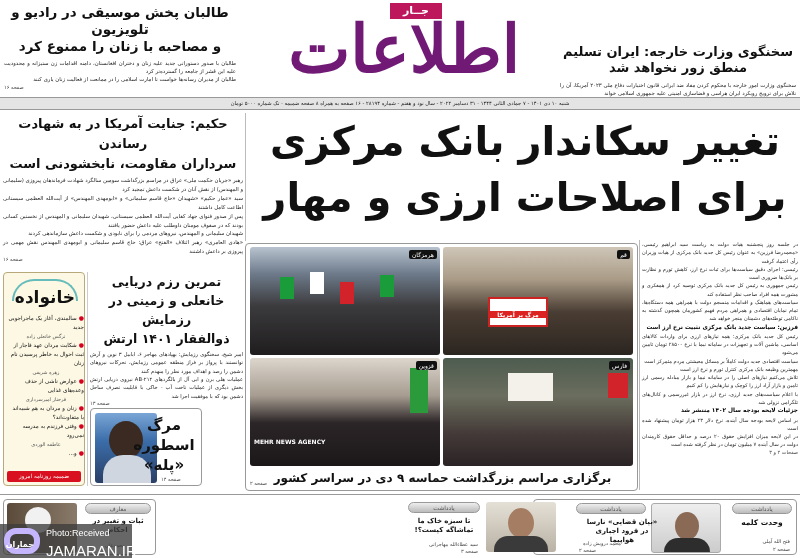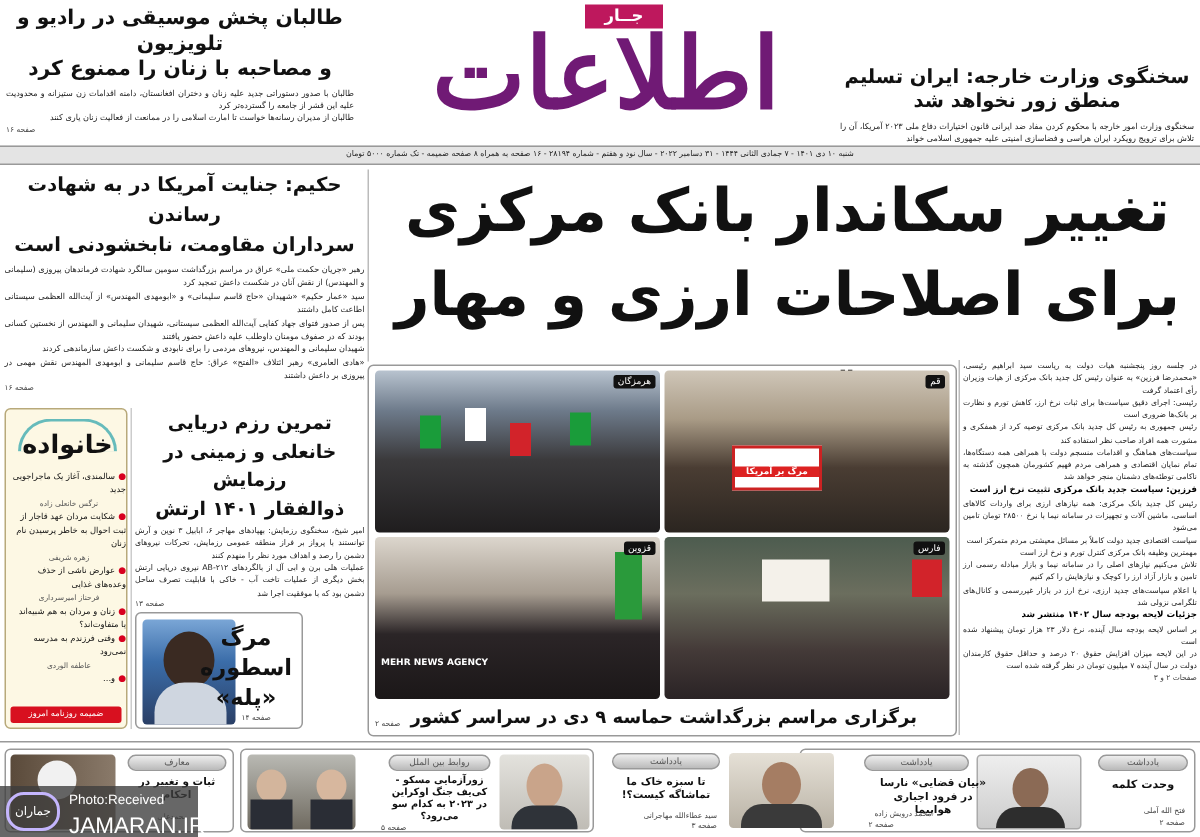--- a/index.html
+++ b/index.html
@@ -188,47 +188,32 @@
     <div style="position:absolute;left:8px;top:34px;width:54px;height:16px;border-radius:14px 14px 0 0;background:#3a3a3a;"></div>
   </div>
 
   <div class="abs" style="left:404px;top:4px;width:80px;height:56px;">
     <div class="abs pill" style="left:4px;top:3px;width:72px;">یادداشت</div>
     <div class="abs hl" style="left:4px;top:18px;width:72px;font-size:7px;">تا سبزه خاک ما تماشاگه کیست؟!</div>
     <div class="abs pg" style="right:6px;top:42px;">سید عطاءالله مهاجرانی</div>
     <div class="abs pg" style="right:6px;top:49px;">صفحه ۳</div>
   </div>
 
-  <div class="abs box" style="left:160px;top:4px;width:236px;height:56px;">
-    <div class="abs photo" style="right:2px;top:3px;width:60px;height:50px;background:linear-gradient(#e3e2dd,#bfbcb5);">
-      <div style="position:absolute;left:18px;top:6px;width:24px;height:30px;border-radius:50%;background:#c9a48a;"></div>
-      <div style="position:absolute;left:8px;top:34px;width:44px;height:16px;border-radius:14px 14px 0 0;background:#2f3339;"></div>
-    </div>
-    <div class="abs pill" style="right:68px;top:3px;width:68px;">روابط بین الملل</div>
-    <div class="abs hl" style="right:66px;top:16px;width:72px;font-size:6.5px;">زورآزمایی مسکو - کی‌یف جنگ اوکراین در ۲۰۲۳ به کدام سو می‌رود؟</div>
-    <div class="abs pg" style="right:124px;top:49px;">صفحه ۵</div>
-    <div class="abs photo" style="left:4px;top:3px;width:72px;height:50px;background:linear-gradient(#b9b9b3,#6f6a60);">
-      <div style="position:absolute;left:6px;top:10px;width:20px;height:22px;border-radius:50%;background:#d3b59c;"></div>
-      <div style="position:absolute;left:46px;top:10px;width:20px;height:22px;border-radius:50%;background:#d7b79e;"></div>
-      <div style="position:absolute;left:2px;top:30px;width:28px;height:20px;background:#2a2d35;"></div>
-      <div style="position:absolute;left:42px;top:30px;width:28px;height:20px;background:#2a2d35;"></div>
-    </div>
-  </div>
 
   <div class="abs box" style="left:3px;top:4px;width:153px;height:56px;">
     <div class="abs photo" style="left:3px;top:3px;width:70px;height:50px;background:linear-gradient(90deg,#5a4a3a,#8a7a6a);">
       <div style="position:absolute;left:18px;top:4px;width:26px;height:26px;border-radius:50%;background:#f1f1f1;"></div>
     </div>
     <div class="abs pill" style="right:4px;top:3px;width:66px;">معارف</div>
     <div class="abs hl" style="right:4px;top:17px;width:66px;font-size:7px;">ثبات و تغییر در احکام</div>
     <div class="abs pg" style="right:30px;top:42px;">محمدعلی</div>
   </div>
 </div>
 
 <div class="abs" style="left:0;top:524px;width:132px;height:34px;background:rgba(60,60,60,0.78);">
-  <div class="abs" style="left:4px;top:4px;width:36px;height:26px;border:2px solid #c4b5fd;border-radius:12px;color:#fff;font-size:8px;text-align:center;line-height:22px;font-weight:normal;">جماران</div>
+  <div class="abs" style="left:4px;top:4px;width:36px;height:26px;border:6px solid #c4b5fd;border-radius:12px;color:#fff;font-size:8px;text-align:center;line-height:22px;font-weight:bold;">جماران</div>
   <div class="abs" style="left:46px;top:4px;color:#fff;font-size:9px;direction:ltr;font-family:'Liberation Sans',sans-serif;">Photo:Received</div>
   <div class="abs" style="left:46px;top:18px;color:#fff;font-size:15px;direction:ltr;font-family:'Liberation Sans',sans-serif;">JAMARAN.IR</div>
 </div>
 
 <div class="abs" style="left:245px;top:113px;width:1px;height:128px;background:#bbb;"></div>
 <div class="abs" style="left:639px;top:240px;width:1px;height:250px;background:#bbb;"></div>
 <div class="abs" style="left:87px;top:272px;width:1px;height:214px;background:#ccc;"></div>
 
 </body></html>

